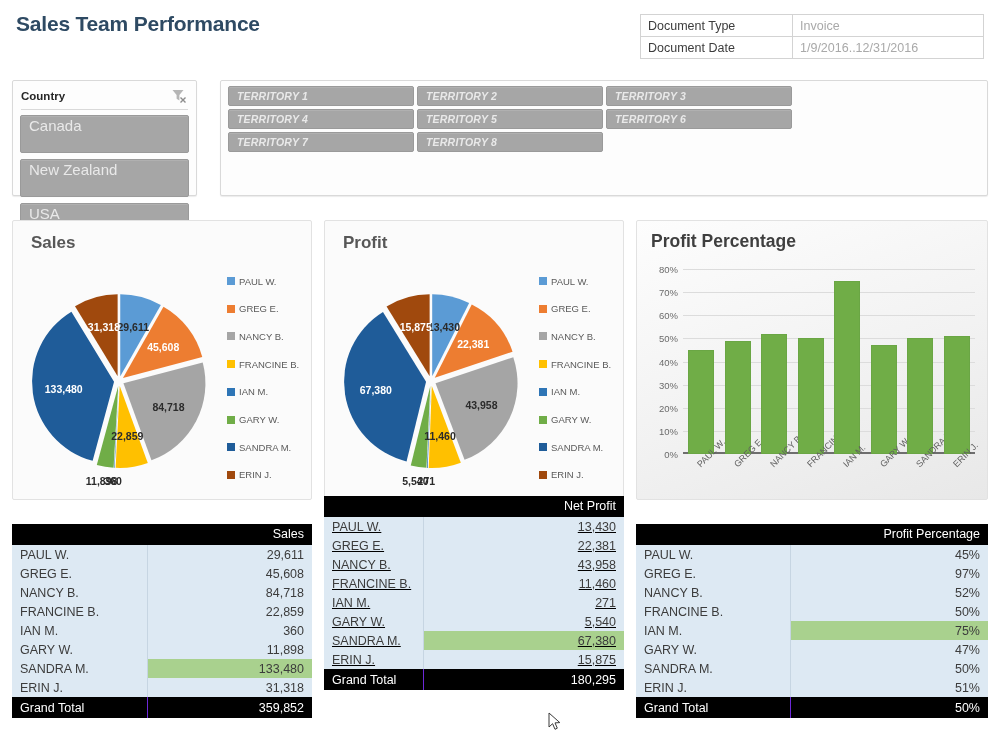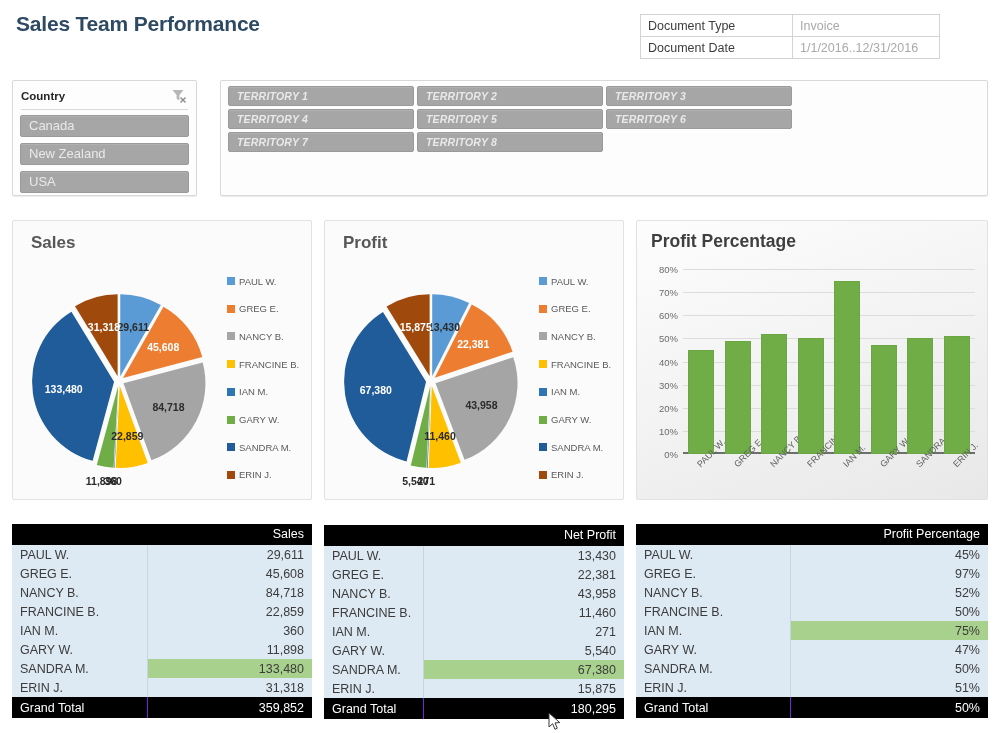--- a/index.html
+++ b/index.html
@@ -12,21 +12,21 @@
   }
   #page { position: relative; width: 1000px; height: 733px; background:#fff; }
 
   
   .page-title {
     position:absolute; left:16px; top:12px;
     font-size:21px; font-weight:bold; color:#2e4a63;
     letter-spacing:-0.2px;
   }
   .doc-table {
-    position:absolute; left:640px; top:14px; width:300px;
+    position:absolute; left:640px; top:14px; width:344px;
     border-collapse:collapse; font-size:12.5px;
   }
   .doc-table td {
     border:1px solid #d3d3d3; height:22px; padding:1px 7px; background:#fff;
   }
   .doc-table td.lbl { width:152px; color:#3c3c3c; }
   .doc-table td.val { color:#a9a9a9; }
 
   
   .slicer {
@@ -54,22 +54,22 @@
   }
   .slicer-btn {
     background:#a6a6a6; color:#e9e9e9;
     border:1px solid #9a9a9a; border-radius:2px;
     font-size:11px; line-height:19px; height:21px;
     padding:0 8px; overflow:hidden; white-space:nowrap;
     text-overflow:ellipsis; cursor:pointer;
     box-shadow:inset 0 1px 0 rgba(255,255,255,0.12);
   }
   #slicer-country .slicer-btn {
-    width:171px; height:22px; line-height:20px; margin-bottom:3px;
-    font-size:13px;
+    width:171px; height:38px; line-height:20px; margin-bottom:3px;
+    font-size:15px;
   }
   #slicer-territory .slicer-btn {
     width:186px; height:20px; line-height:18px;
     font-size:10.5px; font-weight:600; letter-spacing:0.2px;font-style:italic;
   }
 
   
   .panel {
     position:absolute; border:1px solid #e2e2e2; border-radius:2px;
     background:#fbfbfb;
@@ -125,21 +125,21 @@
     position:absolute; font-size:9px; color:#5f5f5f; white-space:nowrap;
     transform-origin:left top; transform:rotate(-45deg);
   }
 
   
   .dtable {
     position:absolute; border-collapse:collapse; font-size:12.5px;
     table-layout:fixed;
   }
   #table-sales  { left:12px;  top:524px; width:300px; }
-  #table-profit { left:324px; top:525px; width:300px; }
+  #table-profit { left:324px; top:496px; width:300px;text-decoration:underline; }
   #table-pct    { left:636px; top:524px; width:352px; }
   .dtable th {
     background:#000000; color:#ffffff; text-align:right;
     font-weight:normal; font-size:12.5px; padding:3px 8px 4px 8px;
     height:21px;
   }
   .dtable td {
     background:#dde9f3; color:#3c3c3c; height:19px;
     padding:0 8px; font-size:12.5px;
   }
@@ -162,21 +162,21 @@
   <div class="page-title">Sales Team Performance</div>
 
   <table class="doc-table">
     <tbody>
       <tr>
         <td class="lbl">Document Type</td>
         <td class="val">Invoice</td>
       </tr>
       <tr>
         <td class="lbl">Document Date</td>
-        <td class="val">1/1/2016..12/31/2016</td>
+        <td class="val">1/9/2016..12/31/2016</td>
       </tr>
     </tbody>
   </table>
 
   <div class="slicer" id="slicer-country">
     <div class="slicer-head">
       <div class="slicer-title">Country</div>
       <div class="clear-filter">
         <svg width="18" height="18" viewBox="0 0 18 18" aria-hidden="true">
           <path d="M2.5 3 L13.5 3 L9.4 8 L9.4 13.5 L6.6 11.8 L6.6 8 Z" fill="#b6b6b6"></path>

